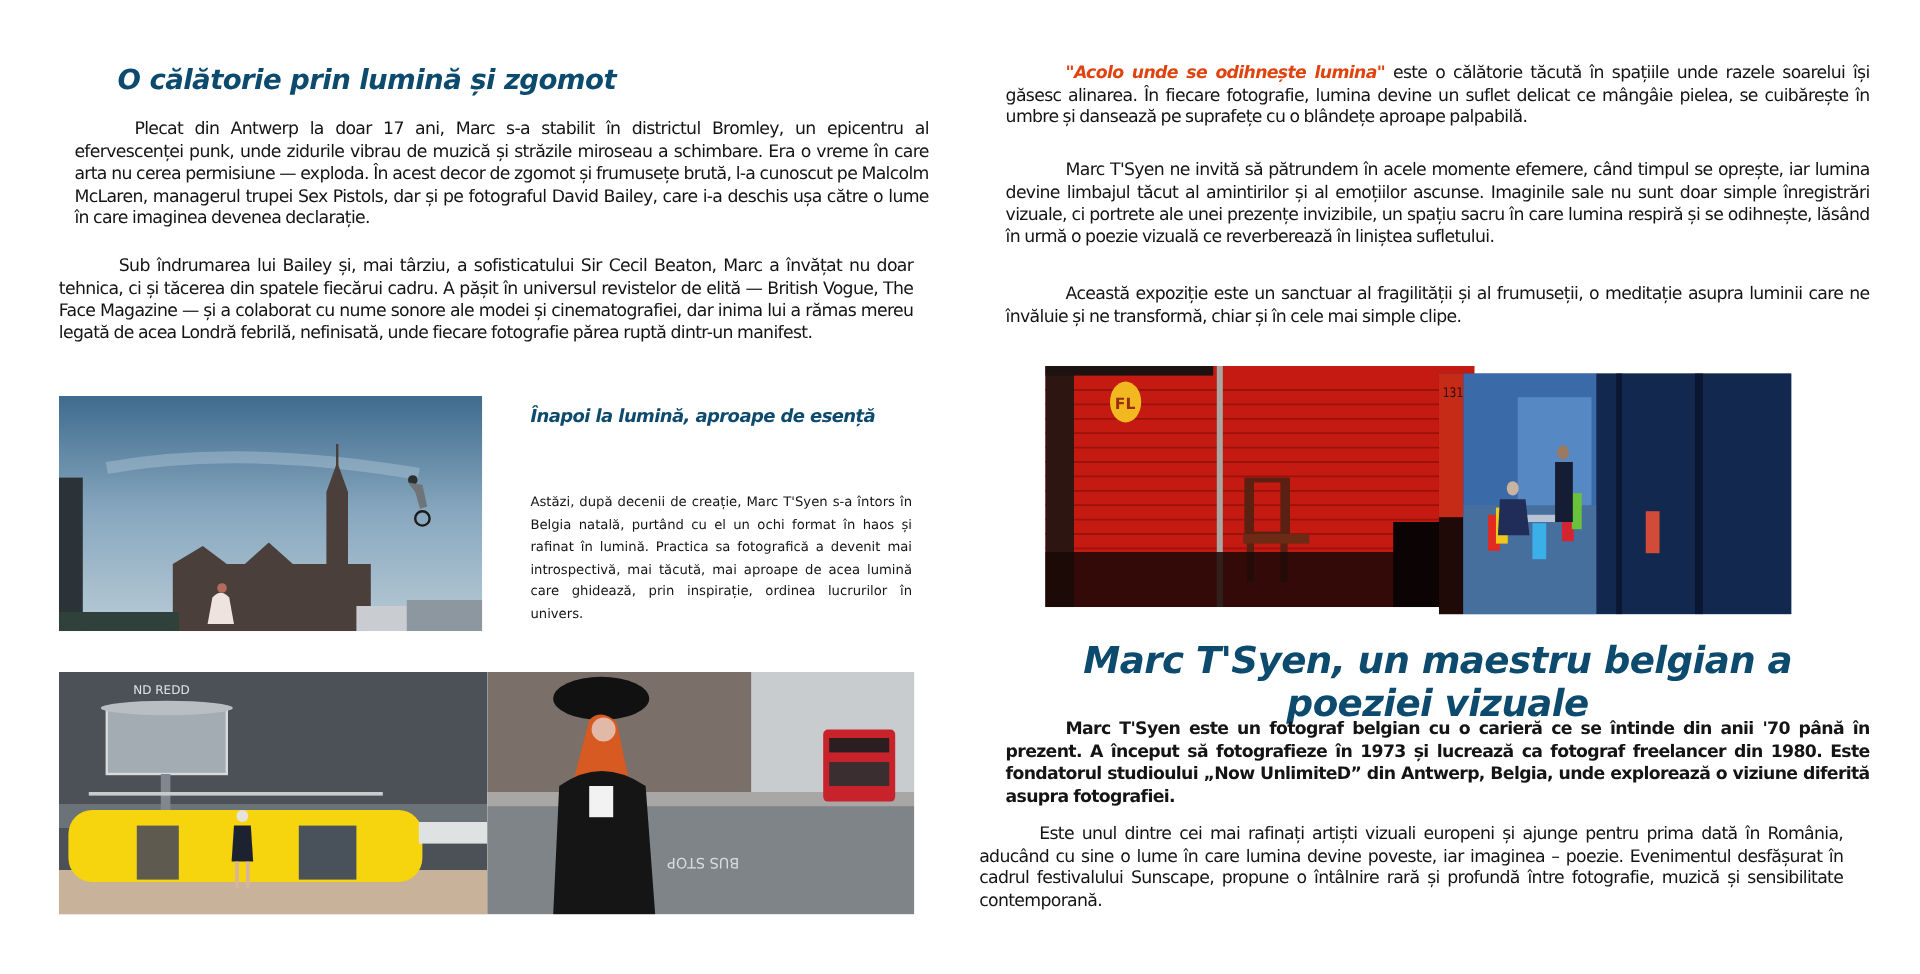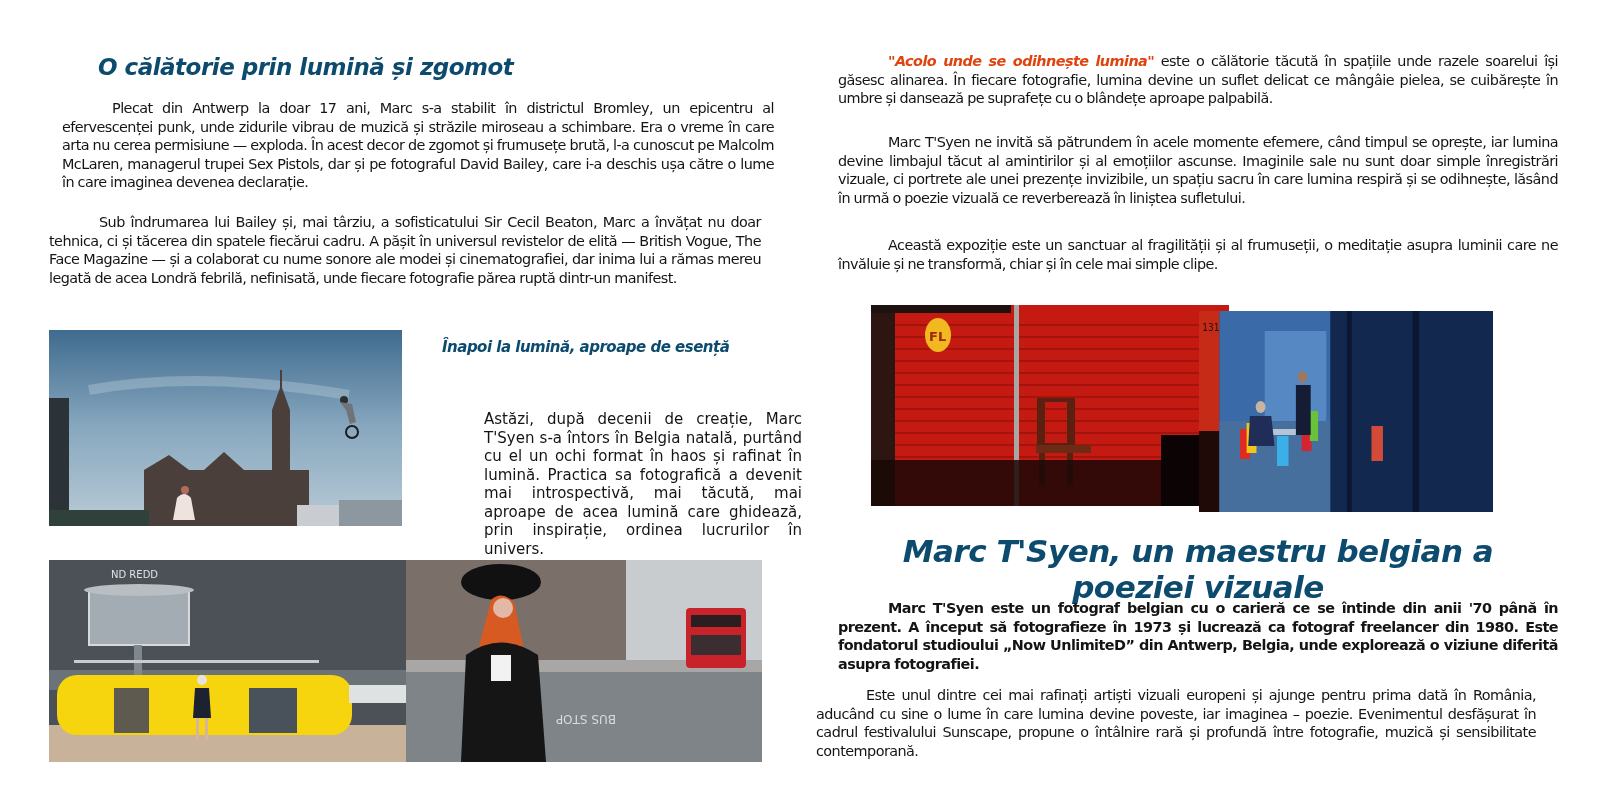--- a/index.html
+++ b/index.html
@@ -29,21 +29,21 @@
 
   .photo { position: absolute; overflow: hidden; }
   .photo svg { display: block; width: 100%; height: 100%; }
 
   
   #h1 { left: 98px; top: 54px; font-size: 23px; }
   #p1 { left: 62px; top: 99px; width: 712px; }
   #p2 { left: 49px; top: 213px; width: 712px; }
   #img-bmx { left: 49px; top: 330px; width: 353px; height: 196px; }
   #h2 { left: 442px; top: 333px; width: 320px; font-size: 15px; line-height: 29px; }
-  #p3 { left: 442px; top: 410px; width: 318px; font-size: 15px; line-height: 18.5px; letter-spacing: 0; word-spacing: 0; margin-left: 42px; }
+  #p3 { left: 442px; top: 410px; width: 318px; font-size: 11px; line-height: 18.5px; letter-spacing: 0; word-spacing: 0; }
   #img-yellow { left: 49px; top: 560px; width: 357px; height: 202px; }
   #img-london { left: 406px; top: 560px; width: 356px; height: 202px; }
 
   
   #p4 { left: 838px; top: 52px; width: 720px; }
   #p5 { left: 838px; top: 133px; width: 720px; }
   #p6 { left: 838px; top: 236px; width: 720px; }
   #img-red { left: 841px; top: 305px; width: 358px; height: 201px; margin-left: 30px; }
   #img-blue { left: 1199px; top: 311px; width: 294px; height: 201px; }
   #h3 { left: 838px; top: 533px; width: 720px; text-align: center; font-size: 31px; }

